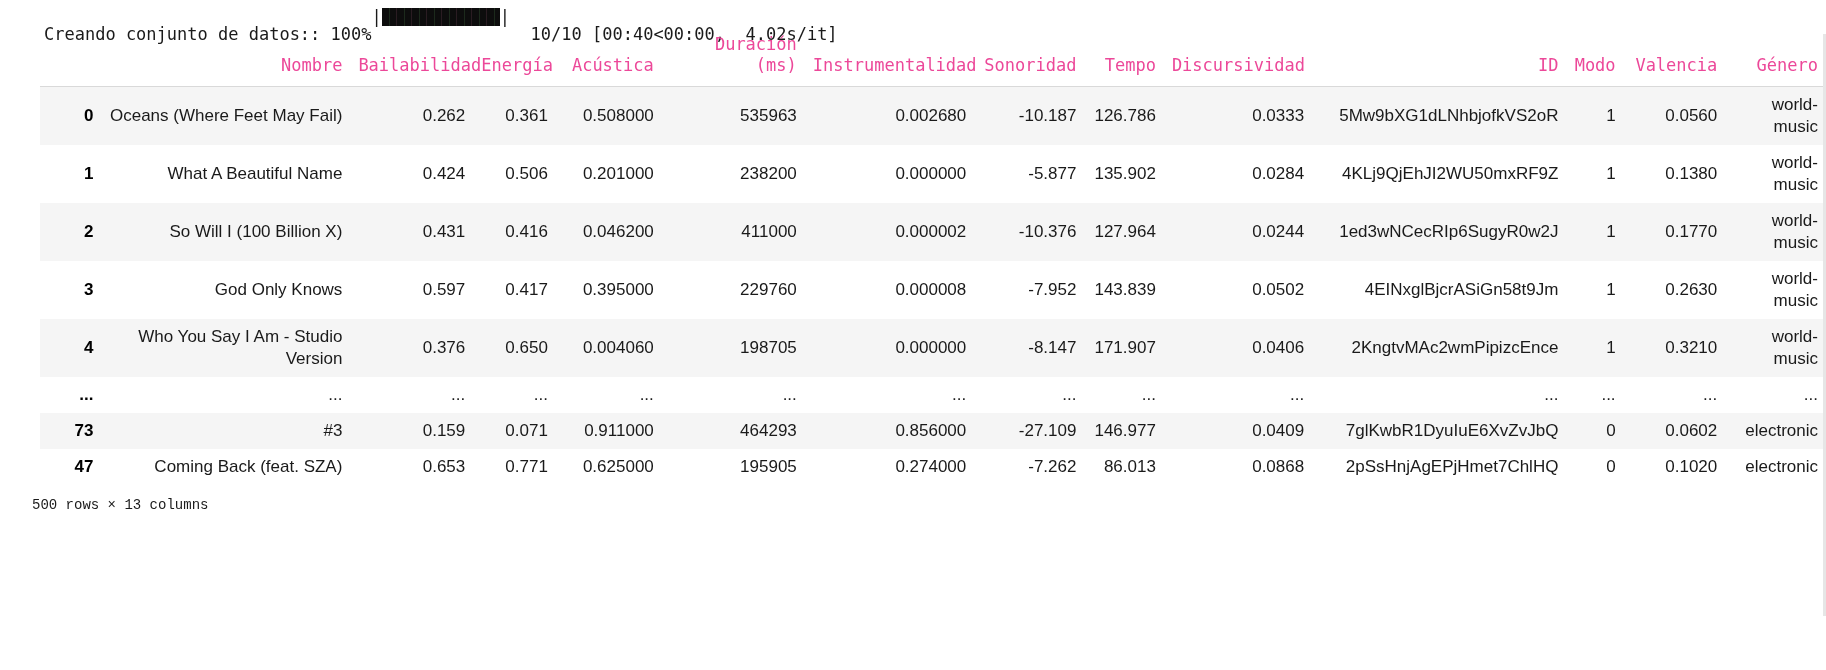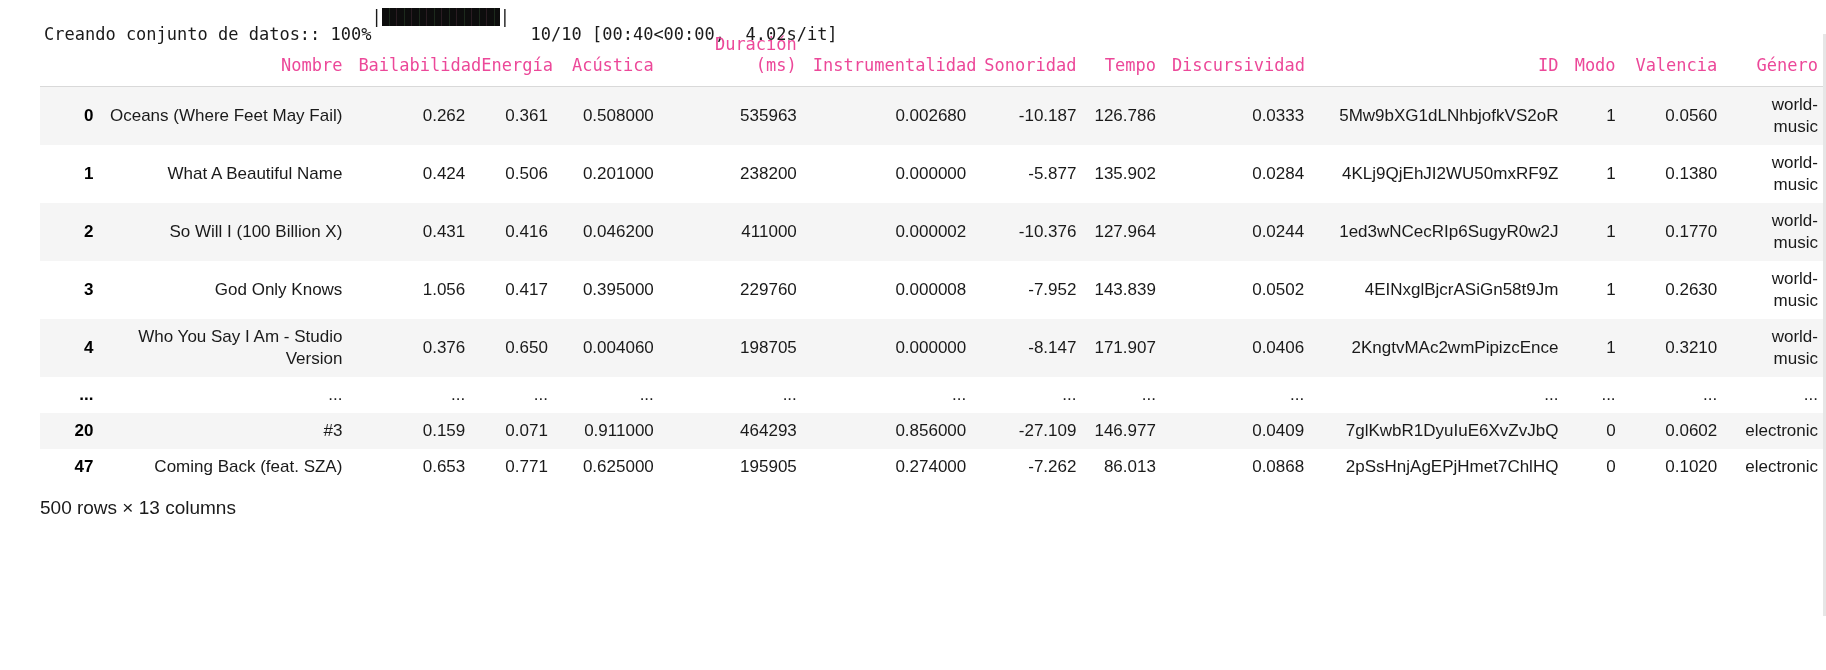--- a/index.html
+++ b/index.html
@@ -137,24 +137,24 @@
   col.c-inst   { width: 160px; }
   col.c-sono   { width: 104px; }
   col.c-temp   { width: 75px; }
   col.c-disc   { width: 140px; }
   col.c-id     { width: 240px; }
   col.c-modo   { width: 54px; }
   col.c-vale   { width: 96px; }
   col.c-gene   { width: 95px; }
 
   .df-footer {
-    font-size: 19px;
+    font-size: 14px;
     color: #1a1a1a;
-    padding: 12px 0 0 40px;
-    font-family: Liberation Sans, sans-serif;
+    padding: 12px 0 0 32px;
+    font-family: Liberation Mono, monospace;
   }
 
   .right-edge {
     position: absolute;
     top: 34px;
     right: 0;
     width: 3px;
     height: 582px;
     background: #e6e6e6;
   }
@@ -249,21 +249,21 @@
             <td>127.964</td>
             <td>0.0244</td>
             <td>1ed3wNCecRIp6SugyR0w2J</td>
             <td>1</td>
             <td>0.1770</td>
             <td>world-music</td>
           </tr>
           <tr>
             <th>3</th>
             <td>God Only Knows</td>
-            <td>1.056</td>
+            <td>0.597</td>
             <td>0.417</td>
             <td>0.395000</td>
             <td>229760</td>
             <td>0.000008</td>
             <td>-7.952</td>
             <td>143.839</td>
             <td>0.0502</td>
             <td>4EINxglBjcrASiGn58t9Jm</td>
             <td>1</td>
             <td>0.2630</td>
@@ -295,21 +295,21 @@
             <td>...</td>
             <td>...</td>
             <td>...</td>
             <td>...</td>
             <td>...</td>
             <td>...</td>
             <td>...</td>
             <td>...</td>
           </tr>
           <tr>
-            <th>20</th>
+            <th>73</th>
             <td>#3</td>
             <td>0.159</td>
             <td>0.071</td>
             <td>0.911000</td>
             <td>464293</td>
             <td>0.856000</td>
             <td>-27.109</td>
             <td>146.977</td>
             <td>0.0409</td>
             <td>7glKwbR1DyuIuE6XvZvJbQ</td>

